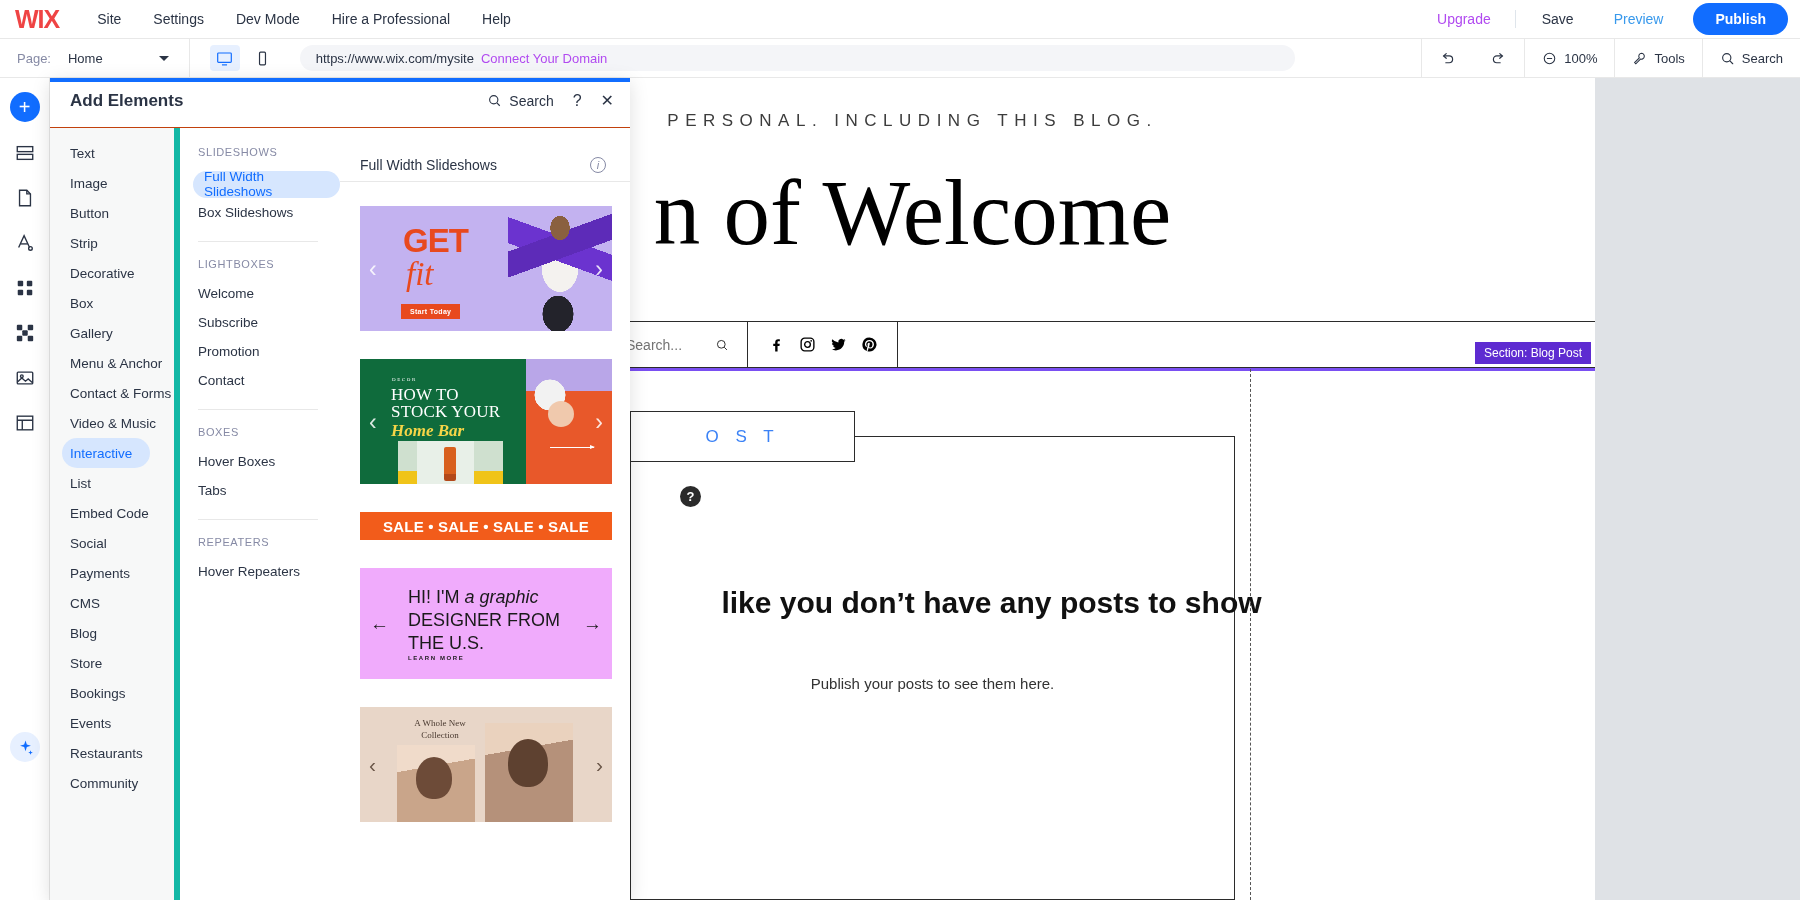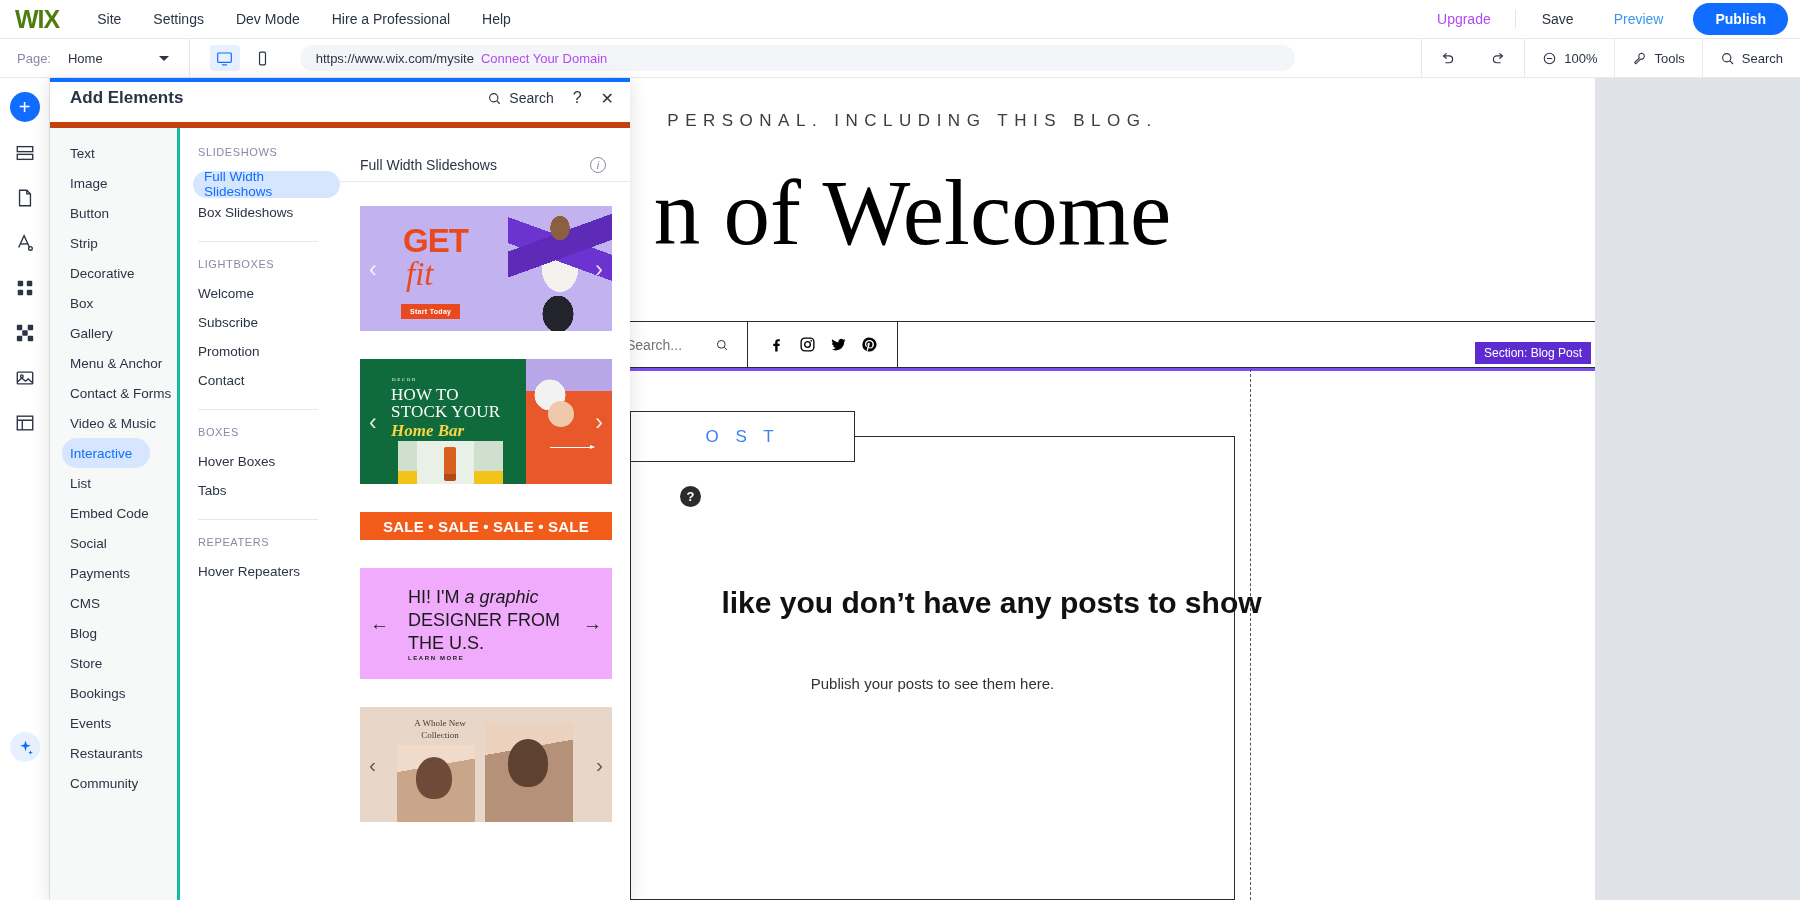--- a/index.html
+++ b/index.html
@@ -10,21 +10,21 @@
   }
 
   
   .topbar {
     position: absolute; top: 0; left: 0; width: 1800px; height: 39px;
     background: #fff; display: flex; align-items: center;
     border-bottom: 1px solid #e8e8e8;
   }
   .wix-logo {
     font-size: 25px; font-weight: 700; letter-spacing: -1px;
-    color: #4d7c0f; margin-left: 15px; margin-right: 38px;
+    color: #ef4444; margin-left: 15px; margin-right: 38px;
     font-family: "Liberation Sans", sans-serif;
   }
   .top-menu { display: flex; align-items: center; gap: 32px; }
   .top-menu-item {
     font-size: 14px; color: #2b3445; cursor: pointer; white-space: nowrap;
   }
   .top-right {
     margin-left: auto; display: flex; align-items: center; gap: 8px; padding-right: 12px;
   }
   .t-upgrade { font-size: 14px; color: #b14af0; cursor: pointer; padding: 0 16px; }
@@ -174,34 +174,34 @@
   }
 
   
   .panel {
     position: absolute; top: 78px; left: 50px; width: 580px; height: 822px;
     background: #fff; border-top: 4px solid #116dff;
     box-shadow: 0 4px 18px rgba(0,0,0,.13); z-index: 40; overflow: hidden;
   }
   .panel-head {
     height: 46px; display: flex; align-items: center;
-    padding: 0 16px 8px 20px; border-bottom: 6px solid #c2410c;
+    padding: 0 16px 8px 20px; border-bottom: 1px solid #c2410c;
   }
   .panel-title { font-size: 17px; font-weight: 700; color: #2b3445; }
   .panel-head-right { margin-left: auto; display: flex; align-items: center; gap: 19px; }
   .panel-search {
     display: flex; align-items: center; gap: 7px;
     font-size: 14px; color: #2b3445; cursor: pointer;
   }
   .panel-q, .panel-x { font-size: 16px; color: #2b3445; cursor: pointer; }
 
   .panel-body { display: flex; height: 772px; }
   .cat-col {
     width: 130px; background: #f7f8f8; padding-top: 10px;
-    border-right: 3px solid #14b8a6; height: 772px;
+    border-right: 6px solid #14b8a6; height: 772px;
   }
   .cat-item {
     height: 30px; display: flex; align-items: center; padding-left: 20px;
     font-size: 13.5px; color: #2b3445; cursor: pointer; margin-bottom: 0;
   }
   .cat-item.active {
     background: #d6e6fe; color: #116dff; border-radius: 15px;
     margin: 0 10px 0 12px; padding-left: 8px; width: 88px;
   }
 

